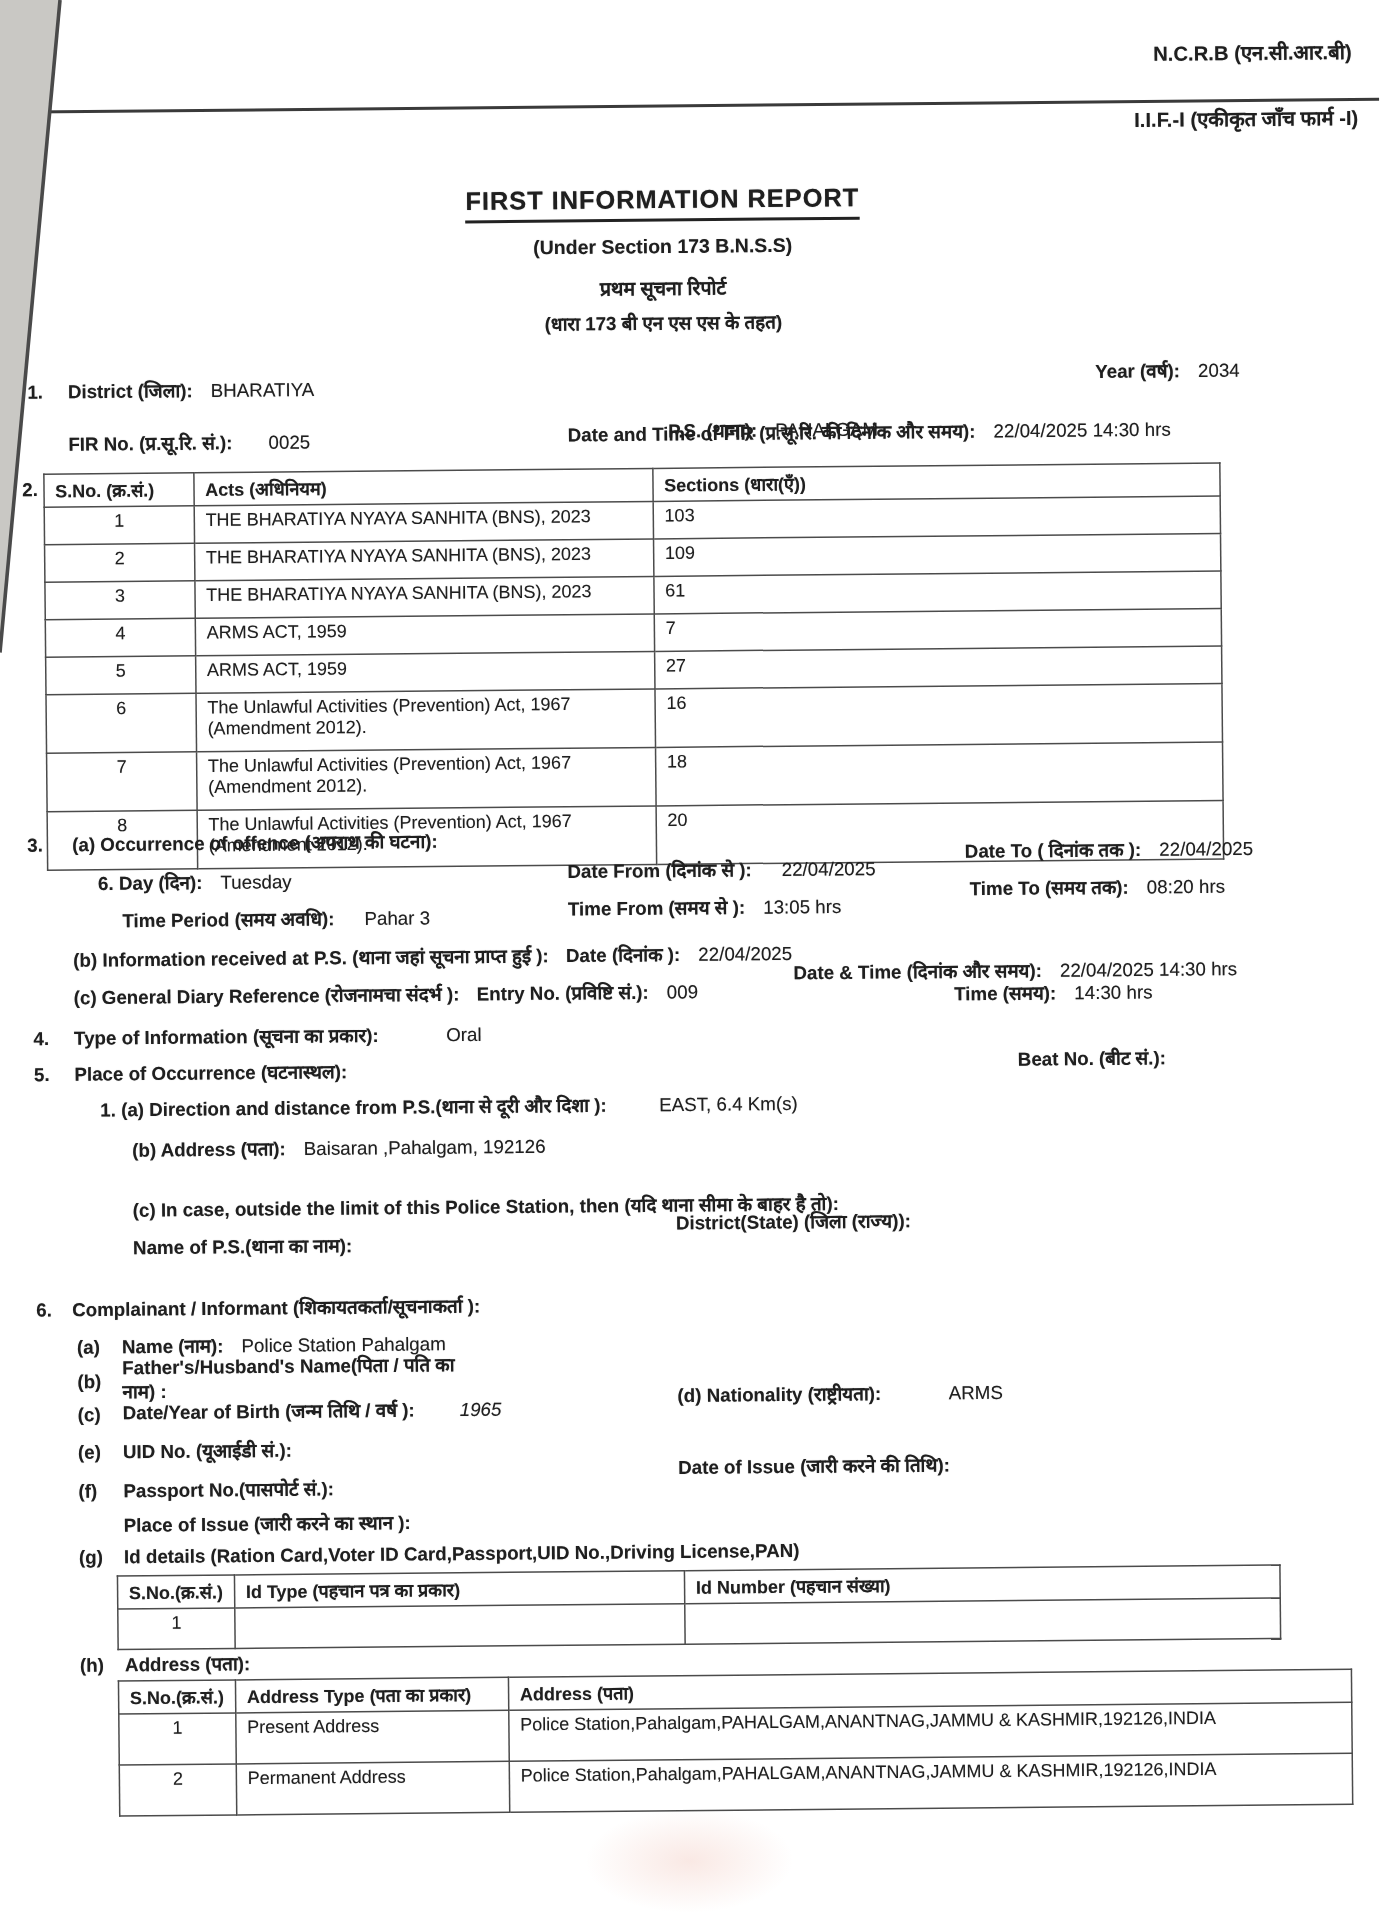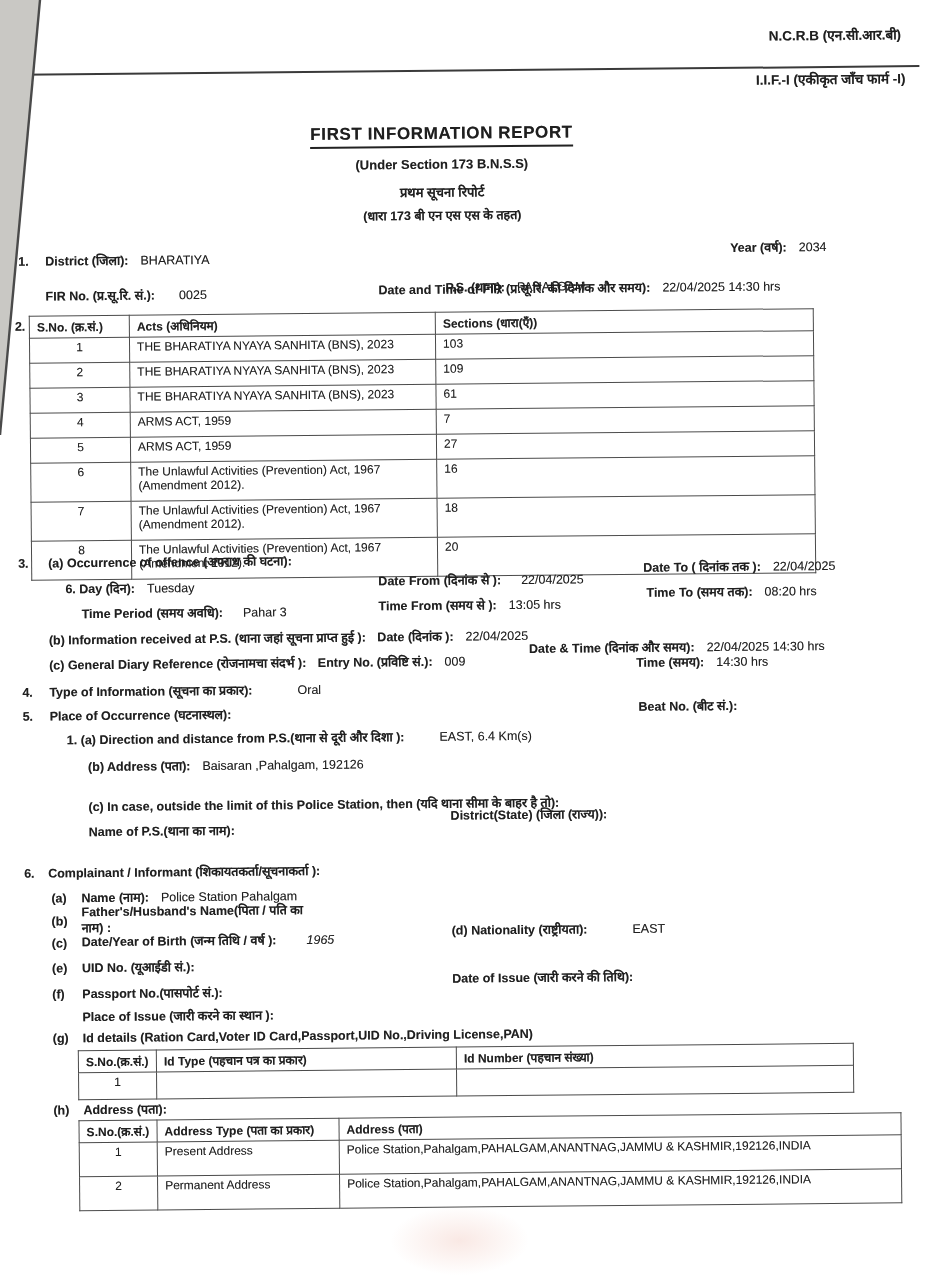--- a/index.html
+++ b/index.html
@@ -175,21 +175,21 @@
     <b class="lbl">Date &amp; Time (दिनांक और समय):</b><span class="val">22/04/2025  14:30 hrs</span>
   </span>
 
   <span class="abs marker" style="left:28px;top:686px;">4.</span>
   <span class="abs" style="left:55px;top:686px;">
     <b class="lbl">Type of Information (सूचना का प्रकार):</b><span class="val" style="padding-left:45px;">Oral</span>
   </span>
 
   <span class="abs marker" style="left:28px;top:710px;">5.</span>
   <span class="abs lbl" style="left:55px;top:710px;">Place of Occurrence (घटनास्थल):</span>
-  <span class="abs lbl" style="left:644px;top:706px;">Beat No. (बीट सं.):</span>
+  <span class="abs lbl" style="left:684px;top:706px;">Beat No. (बीट सं.):</span>
   <span class="abs" style="left:72px;top:734px;">
     <b class="lbl">1. (a)  Direction and distance from P.S.(थाना से दूरी और दिशा ):</b><span class="val" style="padding-left:35px;">EAST, 6.4 Km(s)</span>
   </span>
   <span class="abs" style="left:93px;top:761px;">
     <b class="lbl">(b)  Address (पता):</b><span class="val">Baisaran ,Pahalgam, 192126</span>
   </span>
   <span class="abs lbl" style="left:93px;top:801px;">(c)  In case, outside the limit of this Police Station, then (यदि थाना सीमा के बाहर है तो):</span>
   <span class="abs lbl" style="left:455px;top:813px;">District(State) (जिला (राज्य)):</span>
   <span class="abs lbl" style="left:93px;top:826px;">Name of P.S.(थाना का नाम):</span>
 
@@ -203,21 +203,21 @@
 
   <span class="abs marker" style="left:55px;top:915px;">(b)</span>
   <span class="abs lbl" style="left:85px;top:906px;">Father's/Husband's Name(पिता / पति का</span>
   <span class="abs lbl" style="left:85px;top:922px;">नाम) :</span>
 
   <span class="abs marker" style="left:55px;top:937px;">(c)</span>
   <span class="abs" style="left:85px;top:936px;">
     <b class="lbl">Date/Year of Birth (जन्म तिथि / वर्ष ):</b><span class="val" style="padding-left:30px;font-style:italic;">1965</span>
   </span>
   <span class="abs" style="left:455px;top:928px;">
-    <b class="lbl">(d) Nationality (राष्ट्रीयता):</b><span class="val" style="padding-left:45px;">EAST</span>
+    <b class="lbl">(d) Nationality (राष्ट्रीयता):</b><span class="val" style="padding-left:45px;">ARMS</span>
   </span>
 
   <span class="abs marker" style="left:55px;top:962px;">(e)</span>
   <span class="abs lbl" style="left:85px;top:962px;">UID No. (यूआईडी  सं.):</span>
 
   <span class="abs marker" style="left:55px;top:988px;">(f)</span>
   <span class="abs lbl" style="left:85px;top:988px;">Passport No.(पासपोर्ट सं.):</span>
   <span class="abs lbl" style="left:455px;top:976px;">Date of Issue (जारी करने की तिथि):</span>
   <span class="abs lbl" style="left:85px;top:1011px;">Place of Issue (जारी करने का स्थान ):</span>
 

